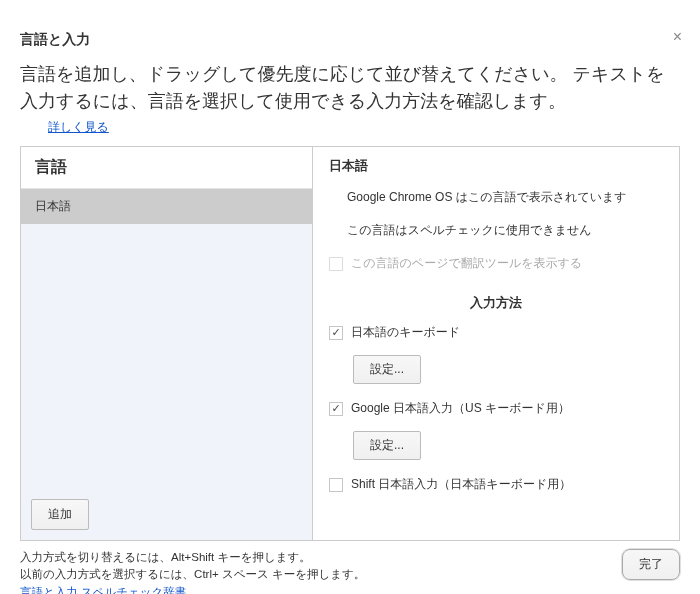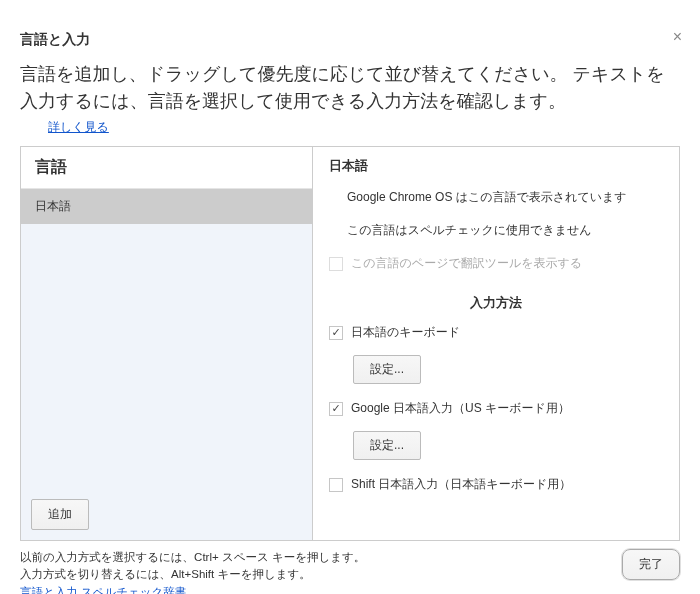--- a/index.html
+++ b/index.html
@@ -226,19 +226,19 @@
       <button class="settings-btn">設定...</button>
 
       <div class="checkbox-line">
         <span class="fake-checkbox"></span>
         <span>Shift 日本語入力（日本語キーボード用）</span>
       </div>
     </div>
   </div>
 
   <div class="footer">
+    <div>入力方式を切り替えるには、Alt+Shift キーを押します。</div>
     <div>以前の入力方式を選択するには、Ctrl+ スペース キーを押します。</div>
-    <div>入力方式を切り替えるには、Alt+Shift キーを押します。</div>
     <span class="dict-link">言語と入力 スペルチェック辞書</span>
   </div>
 
   <button class="done-btn">完了</button>
 </div>
 
 </body></html>

